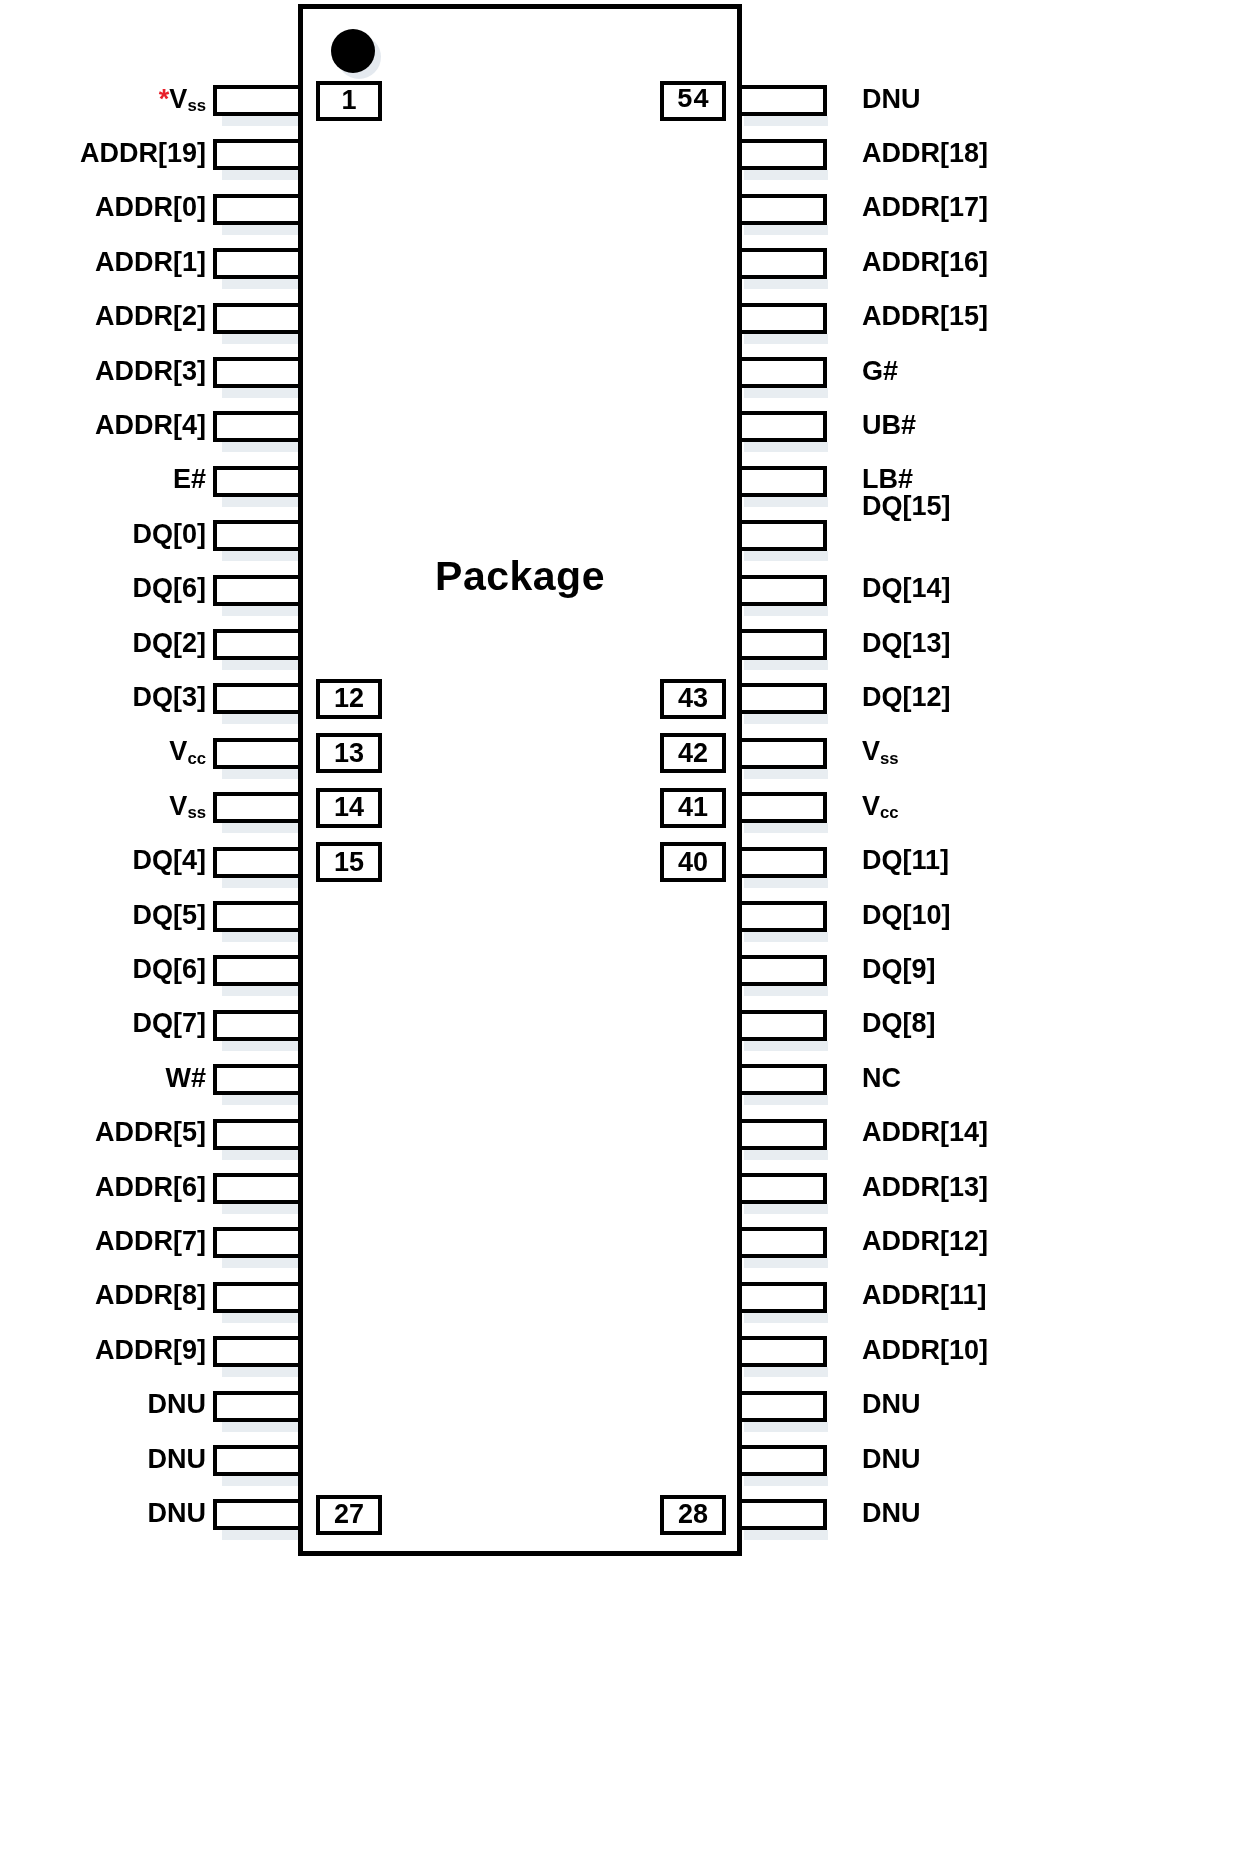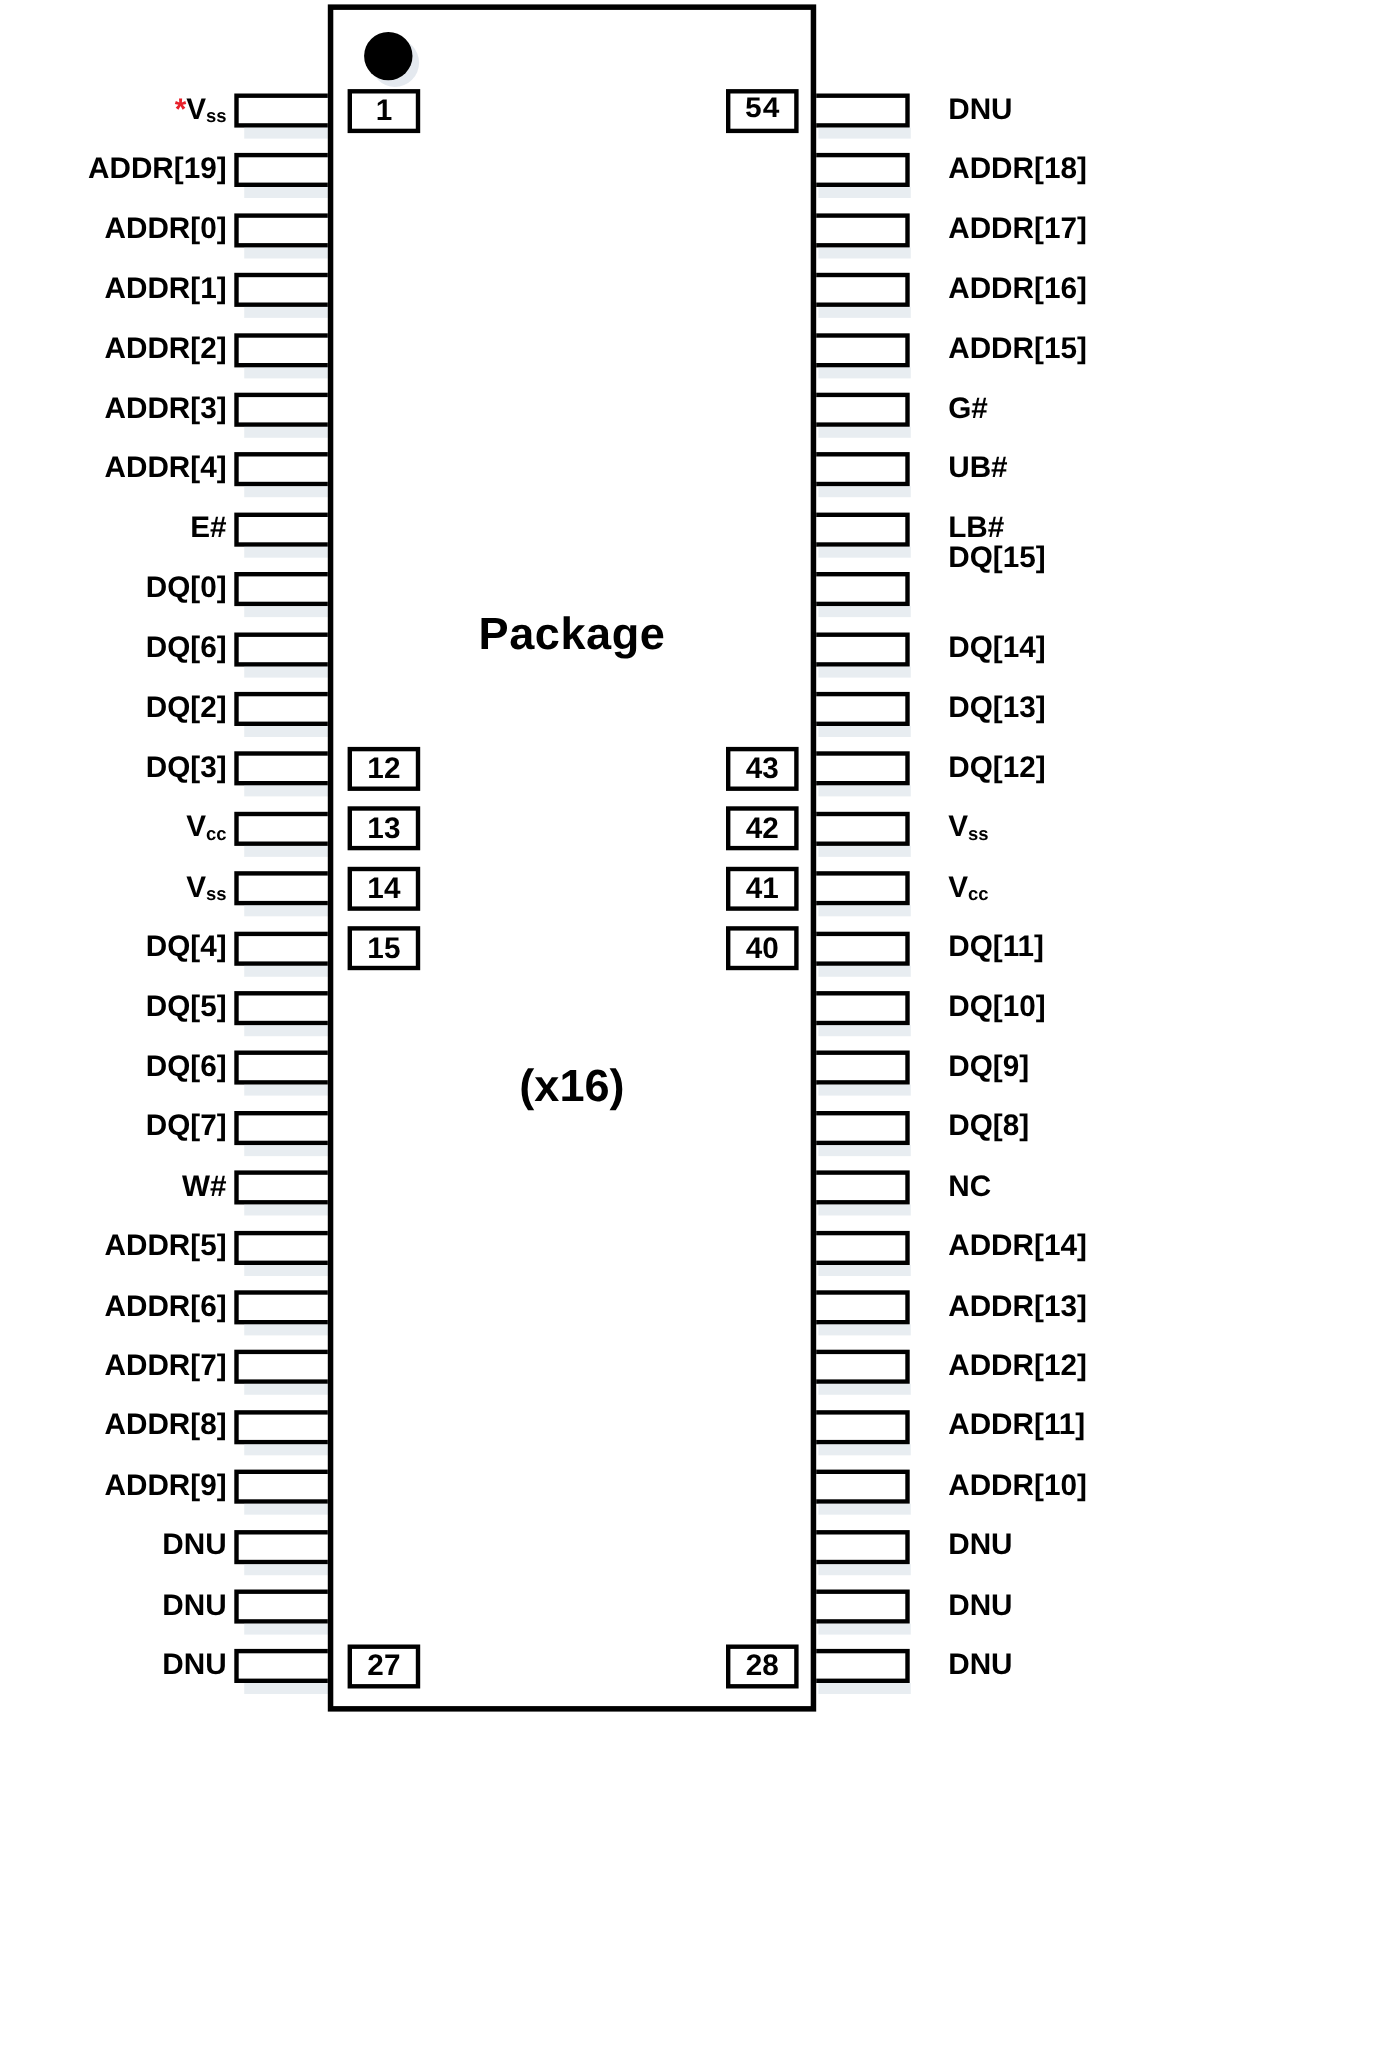--- a/index.html
+++ b/index.html
@@ -239,21 +239,20 @@
       <div class="pin-label right" style="top: 1499.9px;">DNU</div>
     </div>
 
   <div id="package-body">
     <div id="pin1-dot"></div>
 
     <div id="center-title">
       <div>Package</div>
     </div>
 
-    <div id="center-width-label">(x16)</div>
   </div>
 
   <div id="pinnum-layer">
       <div class="pin-num left" style="top: 80.5px;">1</div>
       <div class="pin-num left" style="top: 678.9px;">12</div>
       <div class="pin-num left" style="top: 733.3px;">13</div>
       <div class="pin-num left" style="top: 787.7px;">14</div>
       <div class="pin-num left" style="top: 842.1px;">15</div>
       <div class="pin-num left" style="top: 1494.9px;">27</div>
       <div class="pin-num right" style="top: 80.5px; font-family: Liberation Mono, monospace;">54</div>

